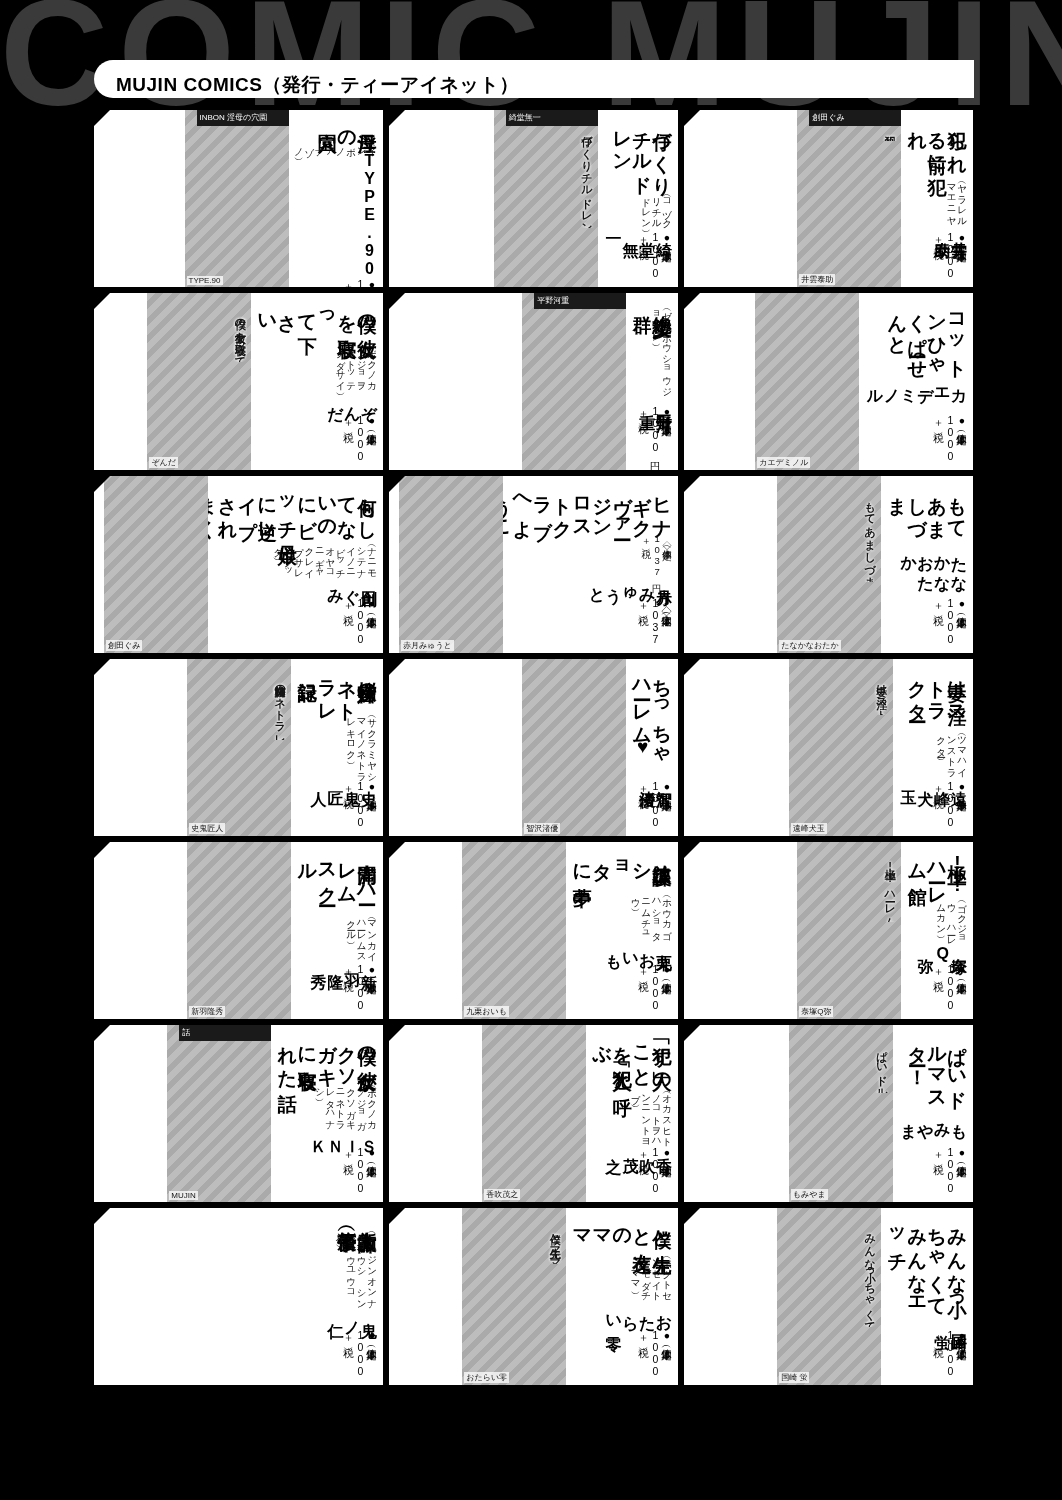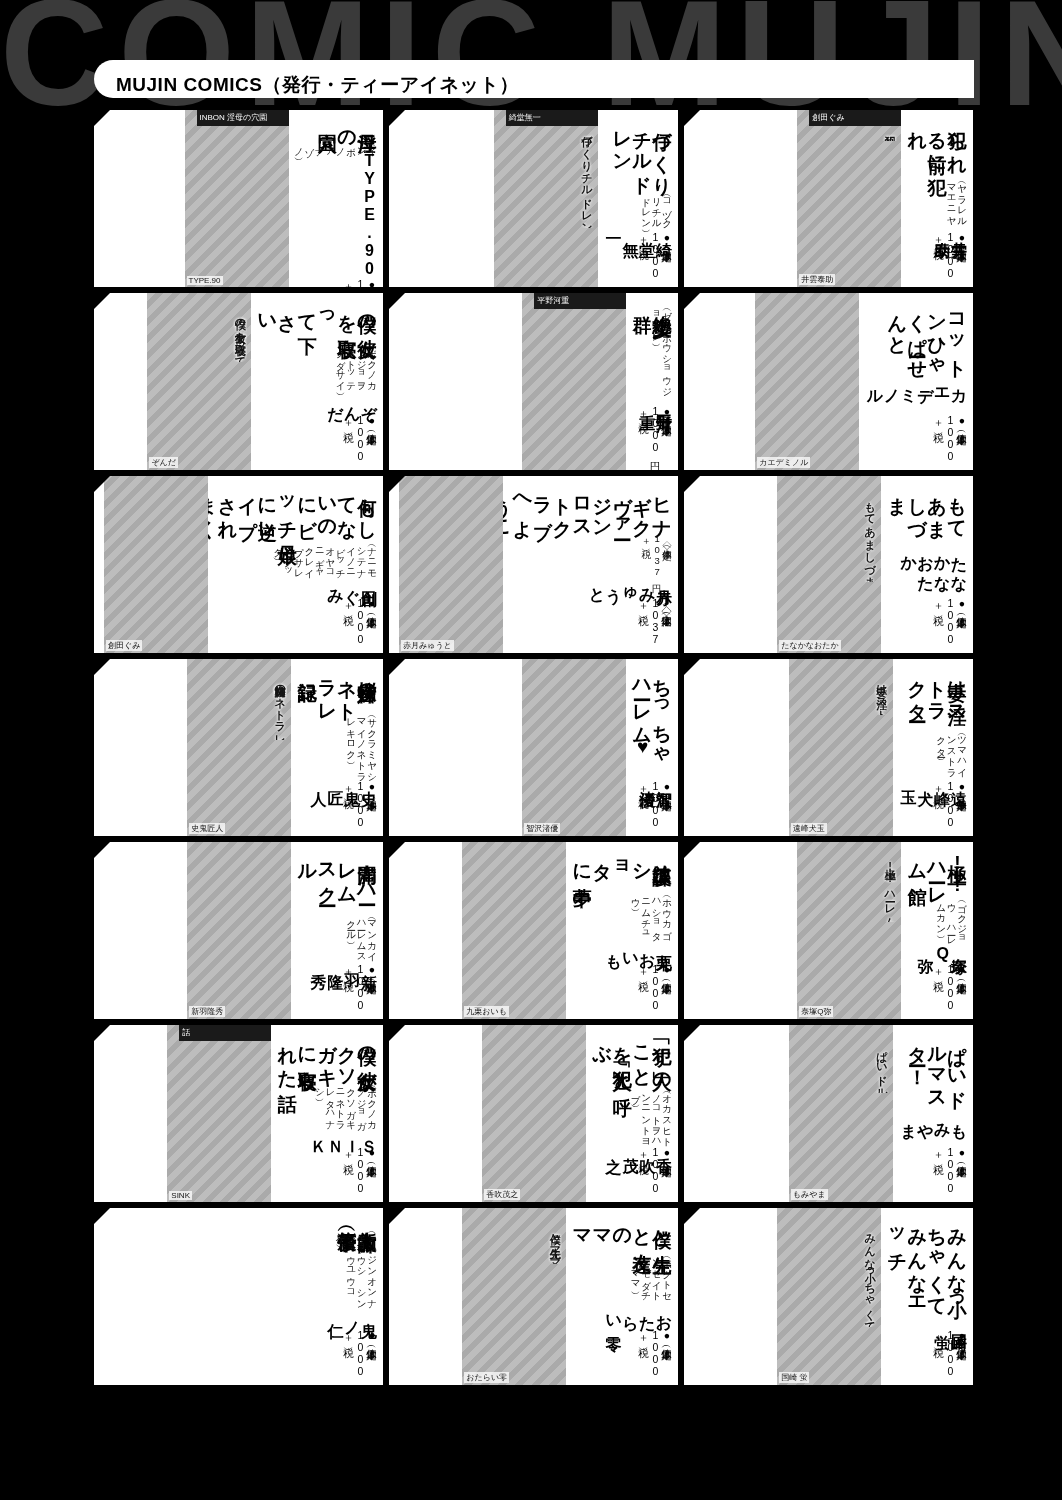--- a/index.html
+++ b/index.html
@@ -387,21 +387,21 @@
       <div class="cell">
         <div class="info">
           <div class="title-j">僕の彼女がクソガキに寝取られた話</div>
           <div class="reading">（ボクノカノジョガクソガキニネトラレタハナシ）</div>
           <div class="author">ＳＩＮＫ</div>
           <div class="price">●定価（本体1000円＋税）</div>
         </div>
         <div class="cover">
           <div class="ph"></div>
           <div class="band">話</div>
-          <div class="cap">SINK</div>
+          <div class="cap">MUJIN</div>
         </div>
       </div>
       <div class="cell">
         <div class="info">
           <div class="title-j">「犯す人」のことを「犯人」と呼ぶ</div>
           <div class="reading">（オカスヒトノコトヲハンニントヨブ）</div>
           <div class="author">香吹茂之</div>
           <div class="price">●定価（本体1000円＋税）</div>
         </div>
         <div class="cover">

